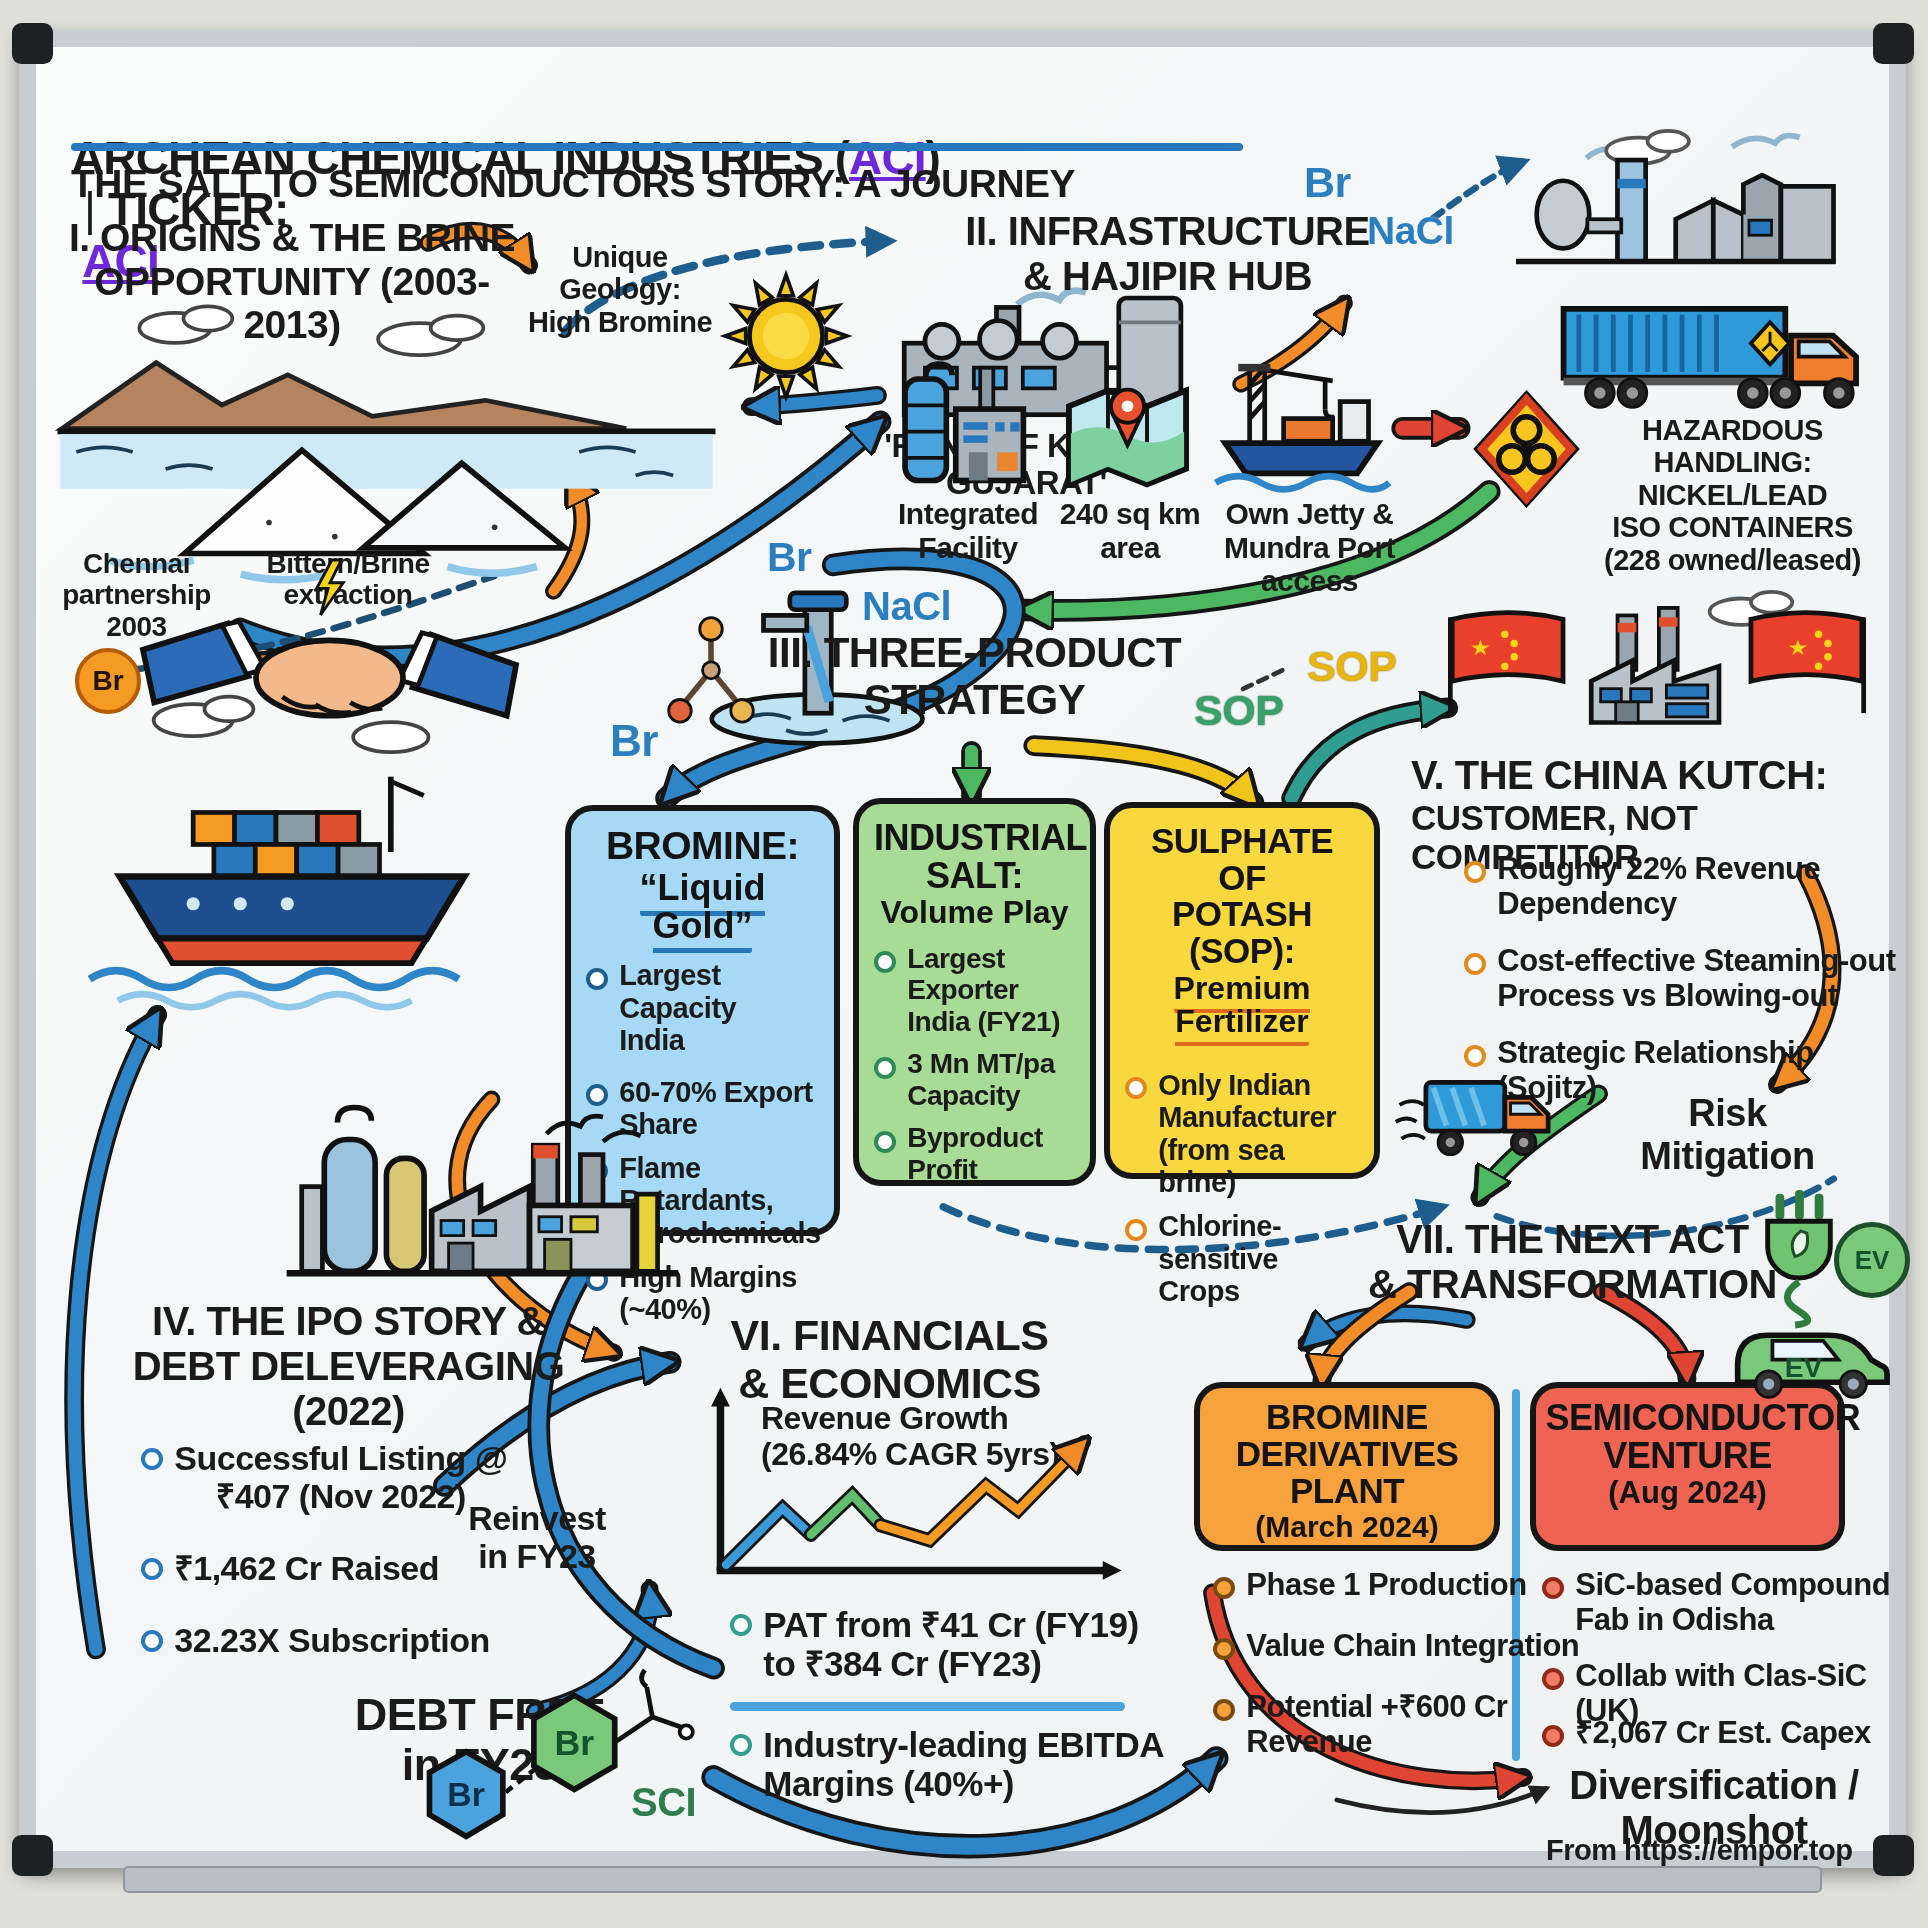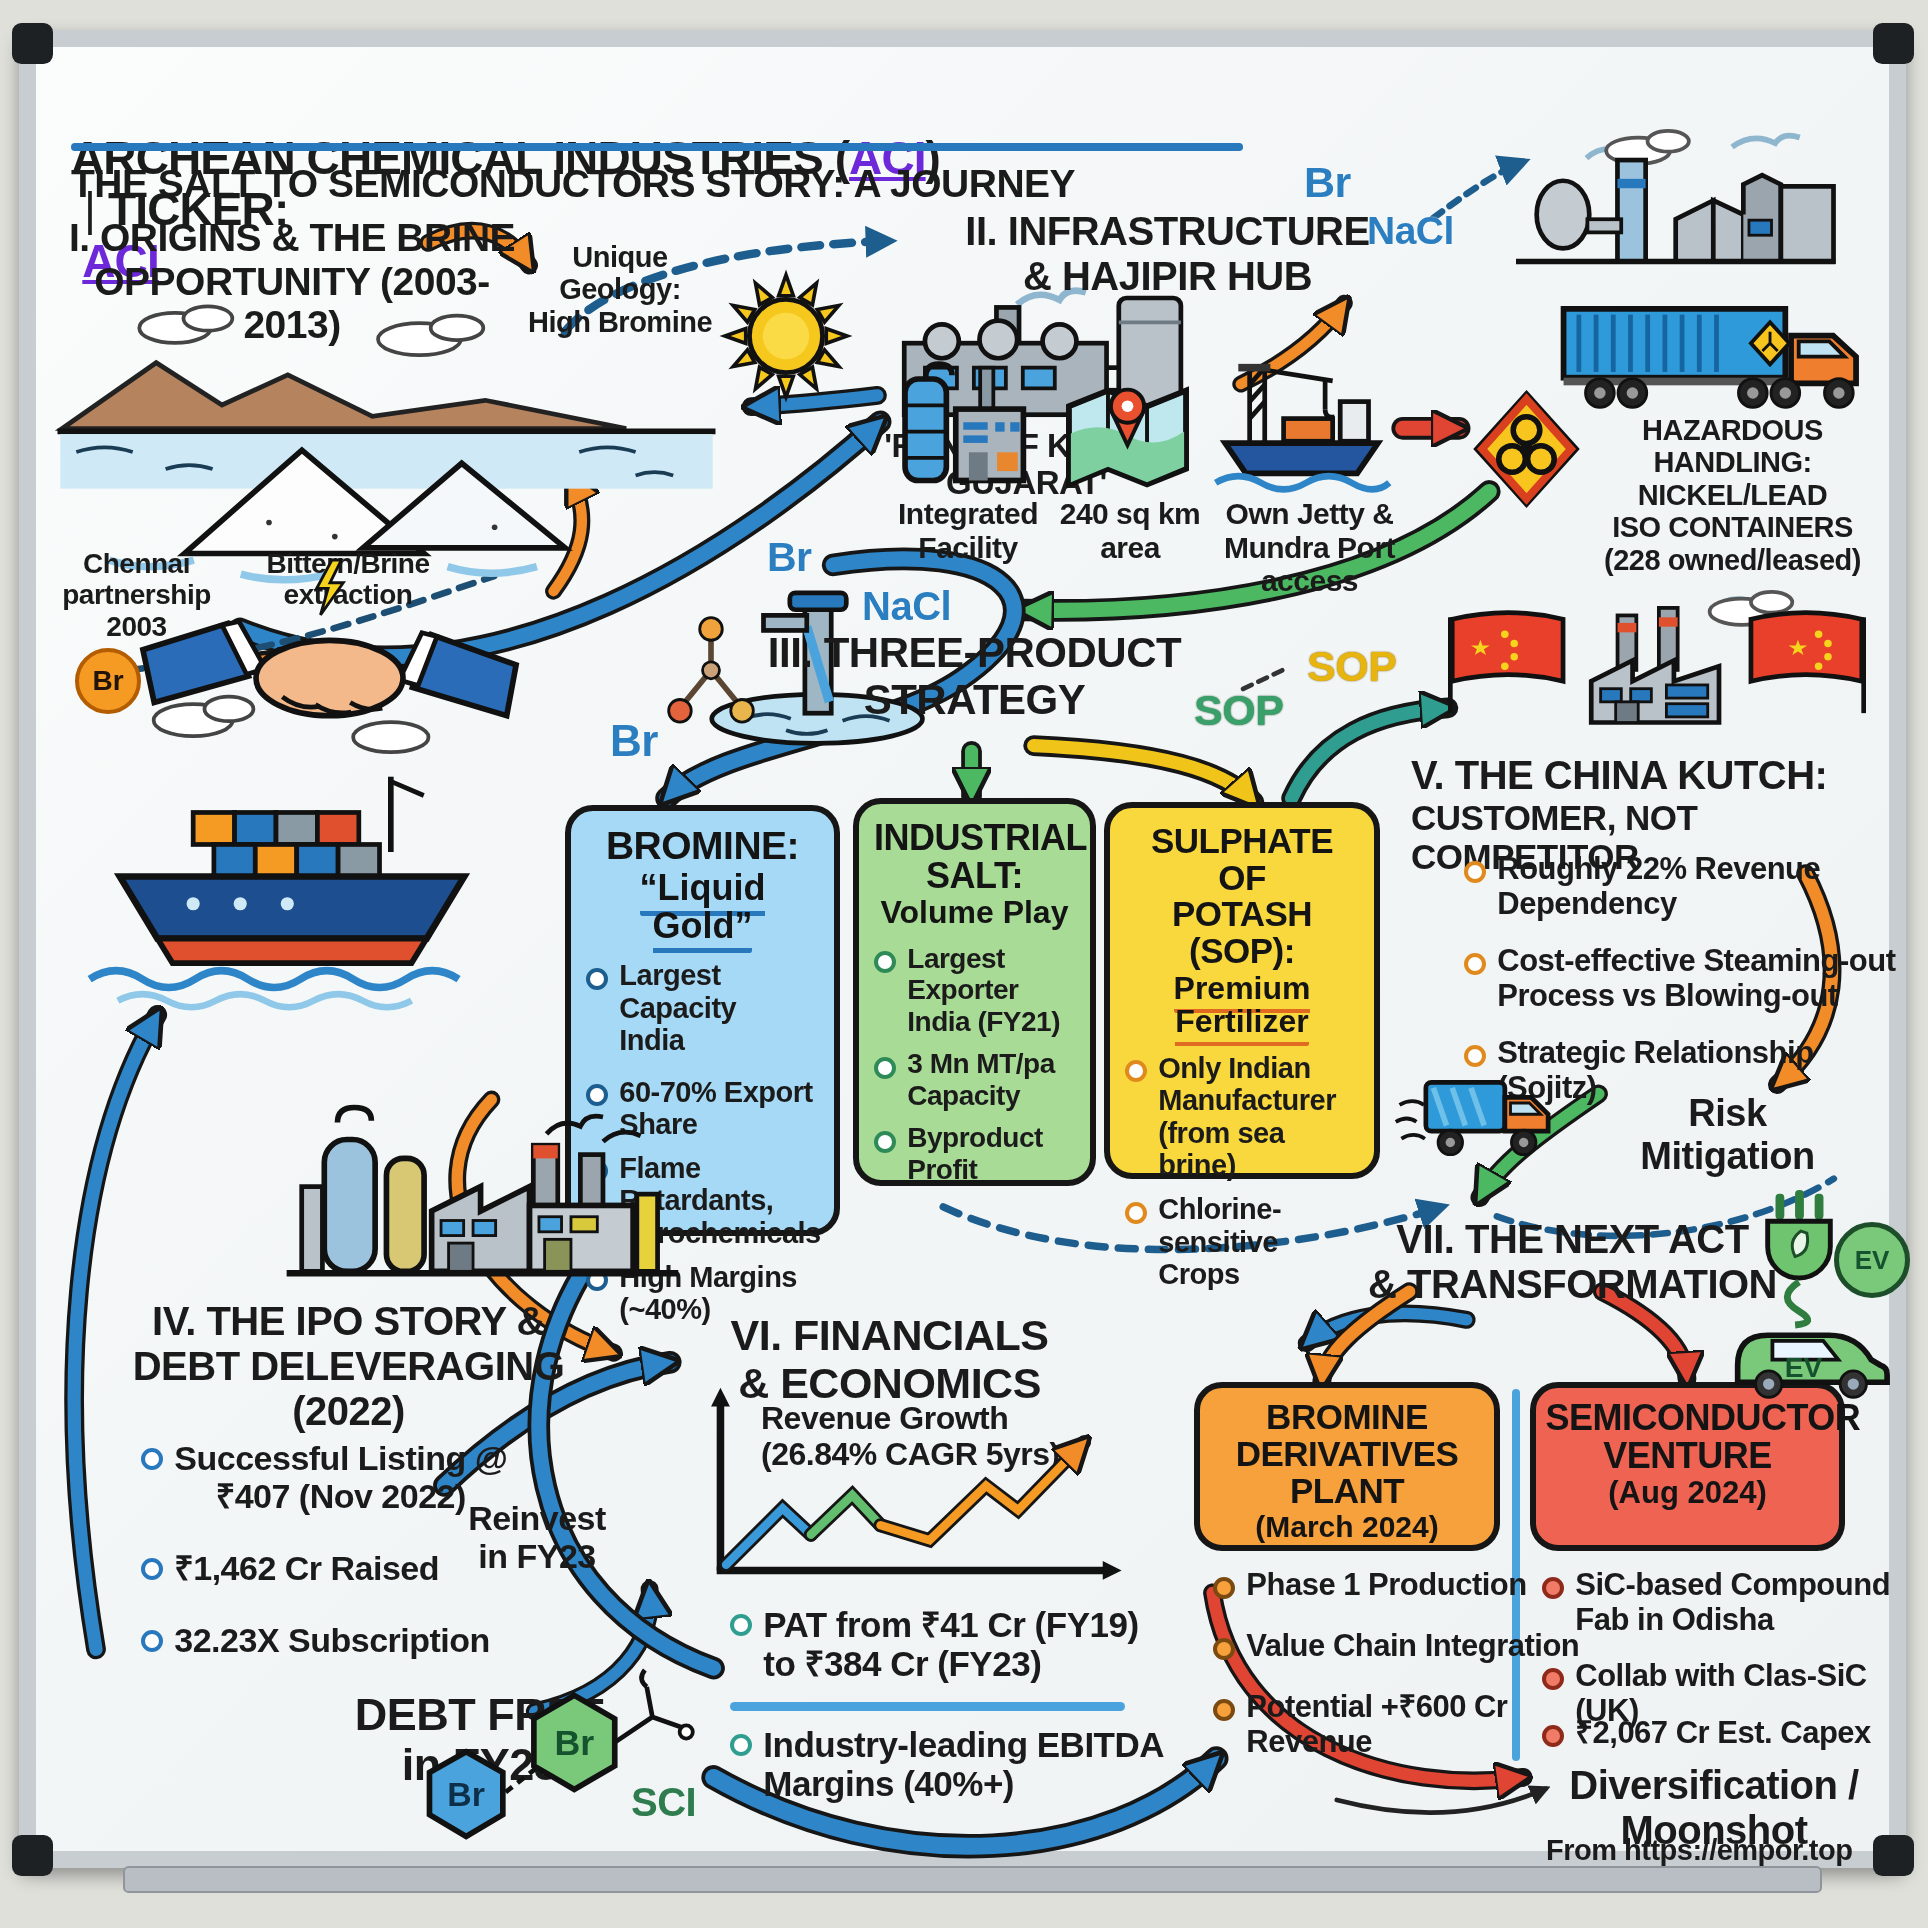--- a/index.html
+++ b/index.html
@@ -470,21 +470,21 @@
       <span class="dot" style="border-color:#2e8b57"></span>
       <span class="txt" style="font-size:28px">Byproduct
 Profit</span>
     </div>
 </div>
 
 <div class="box" style="left:1104px;top:802px;width:276px;height:377px;background:#f8d83c">
   <h3 style="font-size:35px">SULPHATE OF
 POTASH (SOP):</h3>
   <span class="sub" style="font-size:32px"><span class="ul-orange">Premium Fertilizer</span></span>
-  <div class="row" style="position:relative;margin-top:13px">
+  <div class="row" style="position:relative;margin-top:30px">
       <span class="dot" style="border-color:#e08a1e"></span>
       <span class="txt" style="font-size:29px">Only Indian
 Manufacturer
 (from sea brine)</span>
     </div>
   <div class="row" style="position:relative;margin-top:11.3px">
       <span class="dot" style="border-color:#e08a1e"></span>
       <span class="txt" style="font-size:29px">Chlorine-sensitive
 Crops</span>
     </div>

